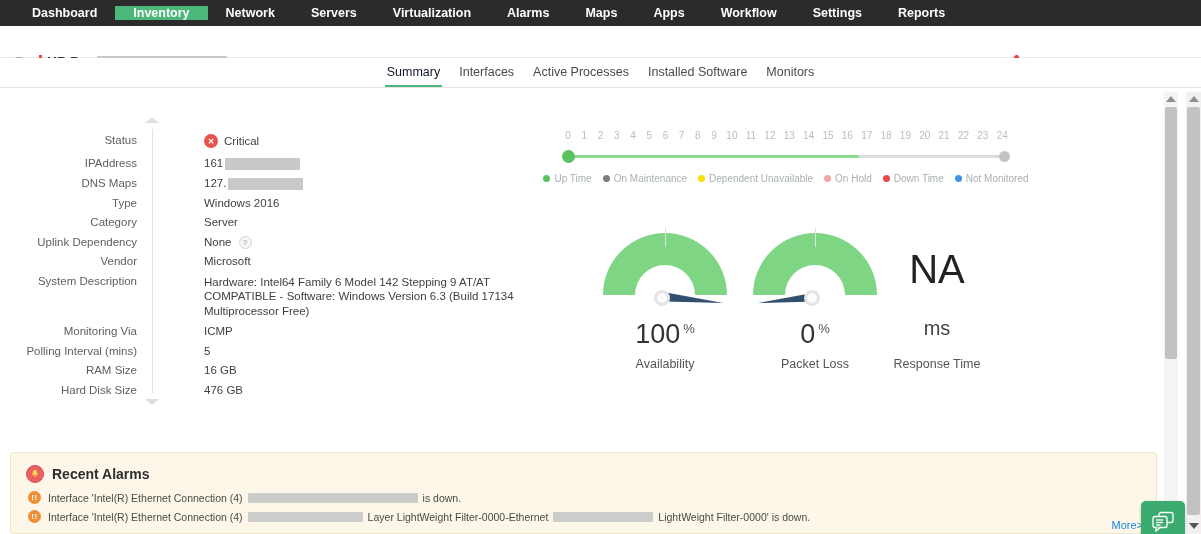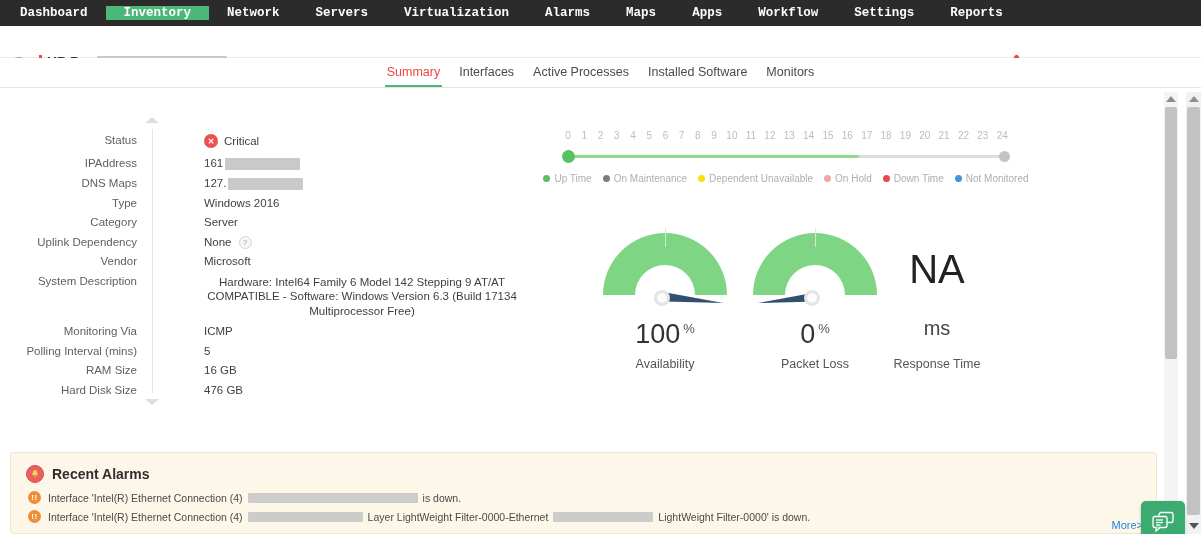--- a/index.html
+++ b/index.html
@@ -2,52 +2,52 @@
 <html><head>
 <meta charset="utf-8">
 <style>
   * { margin:0; padding:0; box-sizing:border-box; }
   html,body { width:1201px; height:534px; }
   body {
     position:relative; overflow:hidden; background:#fff;
     font-family:"Liberation Sans", sans-serif; color:#444;
   }
   
-  .topnav { position:absolute; top:0; left:0; right:0; height:26px; background:#2b2b2b; display:flex; padding-left:2px;font-family:Liberation Mono, monospace; }
+  .topnav { position:absolute; top:0; left:0; right:0; height:26px; background:#2b2b2b; display:flex; padding-left:14px; }
   .nav-item { padding:0 18px; line-height:26px; font-size:12.5px; font-weight:700; color:#fdfdfd; cursor:pointer; white-space:nowrap; }
   .nav-item.active { background:#4bb87a; }
   
   .dev-header { position:absolute; top:26px; left:0; right:0; height:32px; background:#fff; border-bottom:1px solid #ebebeb; }
   .back-btn { position:absolute; left:9px; top:31px; width:20px; height:20px; border:1px solid #9a9a9a; border-radius:50%; color:#777; display:flex; align-items:center; justify-content:center; font-size:13px; cursor:pointer; }
   .red-bar { position:absolute; left:39px; top:29px; width:3px; height:25px; background:#ec4545; }
   .dev-title-row { position:absolute; left:47px; top:28px; display:flex; align-items:center; }
   .dev-title { font-size:14px; font-weight:700; color:#333; }
   .redact { display:inline-block; background:#c9c9c9; border-radius:1px; vertical-align:middle; }
   .r-title { width:130px; height:13px; margin-left:4px; }
   .dev-meta { position:absolute; left:47px; top:44px; display:flex; font-size:10px; color:#9b9b9b; }
   .meta-item { white-space:nowrap; }
   .meta-item + .meta-item { border-left:1px solid #c9c9c9; margin-left:7px; padding-left:7px; }
   .hdr-icons { position:absolute; right:8px; top:31px; display:flex; align-items:center; gap:15px; }
   .hicon { width:20px; height:20px; cursor:pointer; display:flex; align-items:center; justify-content:center; position:relative; }
   .hicon svg { display:block; }
   .mail-dot { position:absolute; right:-2px; top:-3px; width:7px; height:7px; border-radius:50%; background:#e8453c; border:1px solid #fff; }
   
   .tabbar { position:absolute; top:58px; left:0; right:0; height:30px; border-bottom:1px solid #e4e4e4; display:flex; justify-content:center; gap:15px; background:#fff; }
   .tab { font-size:12.5px; color:#4a4a4a; line-height:28px; padding:0 2px; cursor:pointer; border-bottom:2px solid transparent; white-space:nowrap; }
-  .tab.active { color:#ef4444; border-bottom-color:#4bb87a; }
+  .tab.active { color:#0f172a; border-bottom-color:#4bb87a; }
   
   .details-divider { position:absolute; left:152px; top:129px; width:1px; height:264px; background:#e4e4e4; }
   .collapse-up, .collapse-down { position:absolute; left:145px; width:0; height:0; border-left:7px solid transparent; border-right:7px solid transparent; cursor:pointer; }
   .collapse-up { top:117px; border-bottom:6px solid #dedede; }
   .collapse-down { top:399px; border-top:6px solid #dedede; }
   .details { position:absolute; left:0; top:134px; width:520px; }
   .drow { display:flex; align-items:flex-start; margin-bottom:6.5px;gap:36px; }
   .dlabel { width:137px; flex:0 0 137px; text-align:right; font-size:11.5px; color:#5f5f5f; line-height:13px; }
   .dval { margin-left:31px; font-size:11.5px; color:#3f3f3f; line-height:13px; display:flex; align-items:center; }
-  .dval.block { display:block; max-width:320px; line-height:14.5px;text-align:center; }
+  .dval.block { display:block; max-width:320px; line-height:14.5px; }
   .status-ico { width:14px; height:14px; border-radius:50%; background:#e8524f; color:#fff; font-size:8px; font-weight:700; display:inline-flex; align-items:center; justify-content:center; margin-right:6px; }
   .r-ip { width:75px; height:12px; margin-left:2px; }
   .help-badge { width:13px; height:13px; border-radius:50%; border:1px solid #d5d5d5; background:#f7f7f7; color:#999; font-size:8px; display:inline-flex; align-items:center; justify-content:center; margin-left:7px; cursor:pointer; }
   .drow.status-row { margin-bottom:9px; }
   .drow.gap { margin-bottom:7px; }
   .drow.sysdesc { margin-bottom:7px; }
   
   .timeline { position:absolute; left:562px; top:121px; width:448px; }
   .tl-title { text-align:center; font-size:13.5px; color:#333; }
   .tl-sub { font-size:10px; color:#999; margin-left:3px; }

